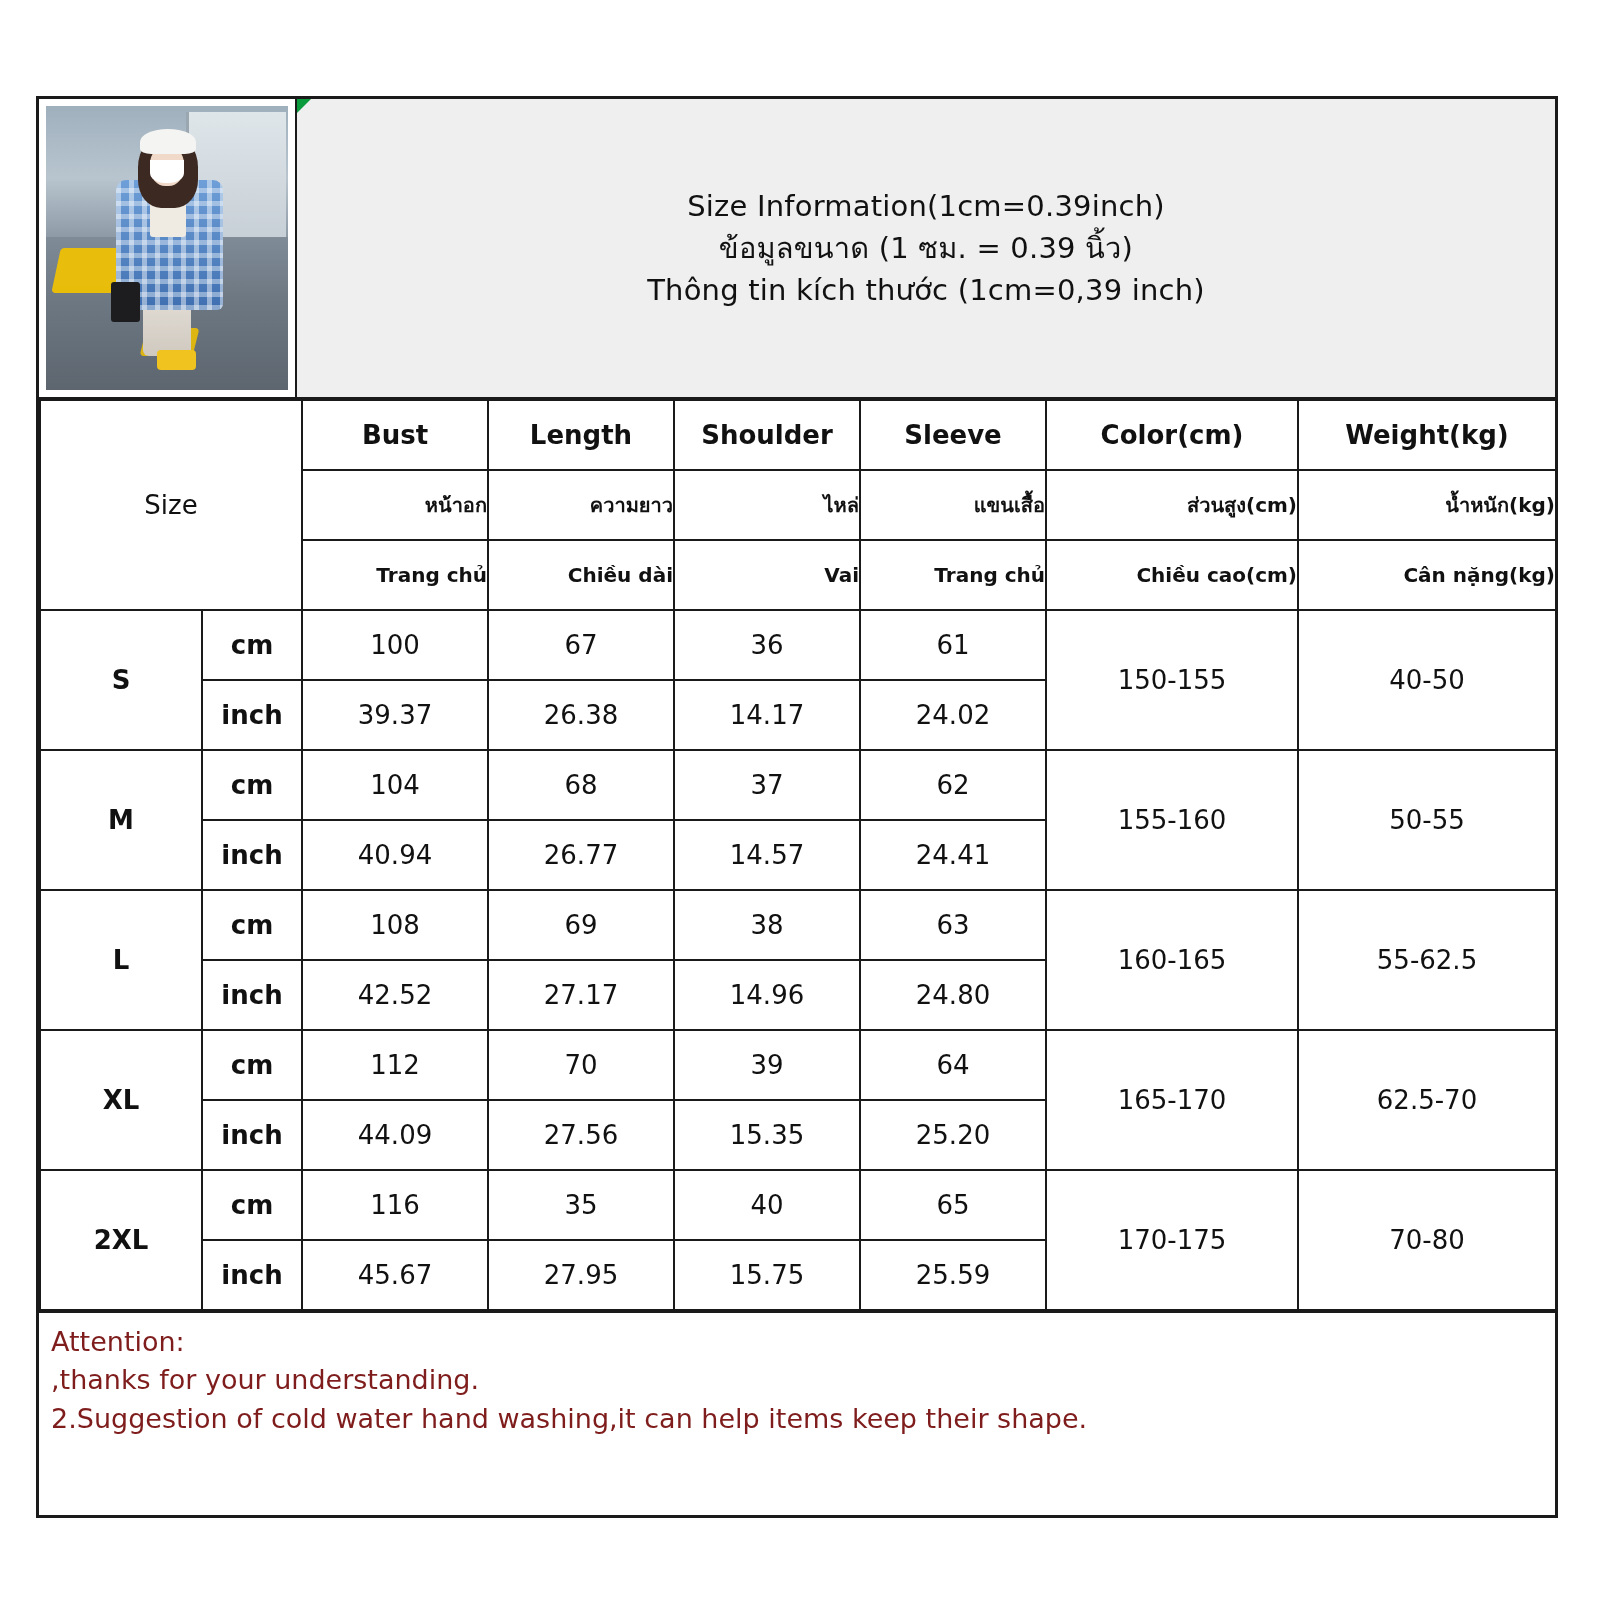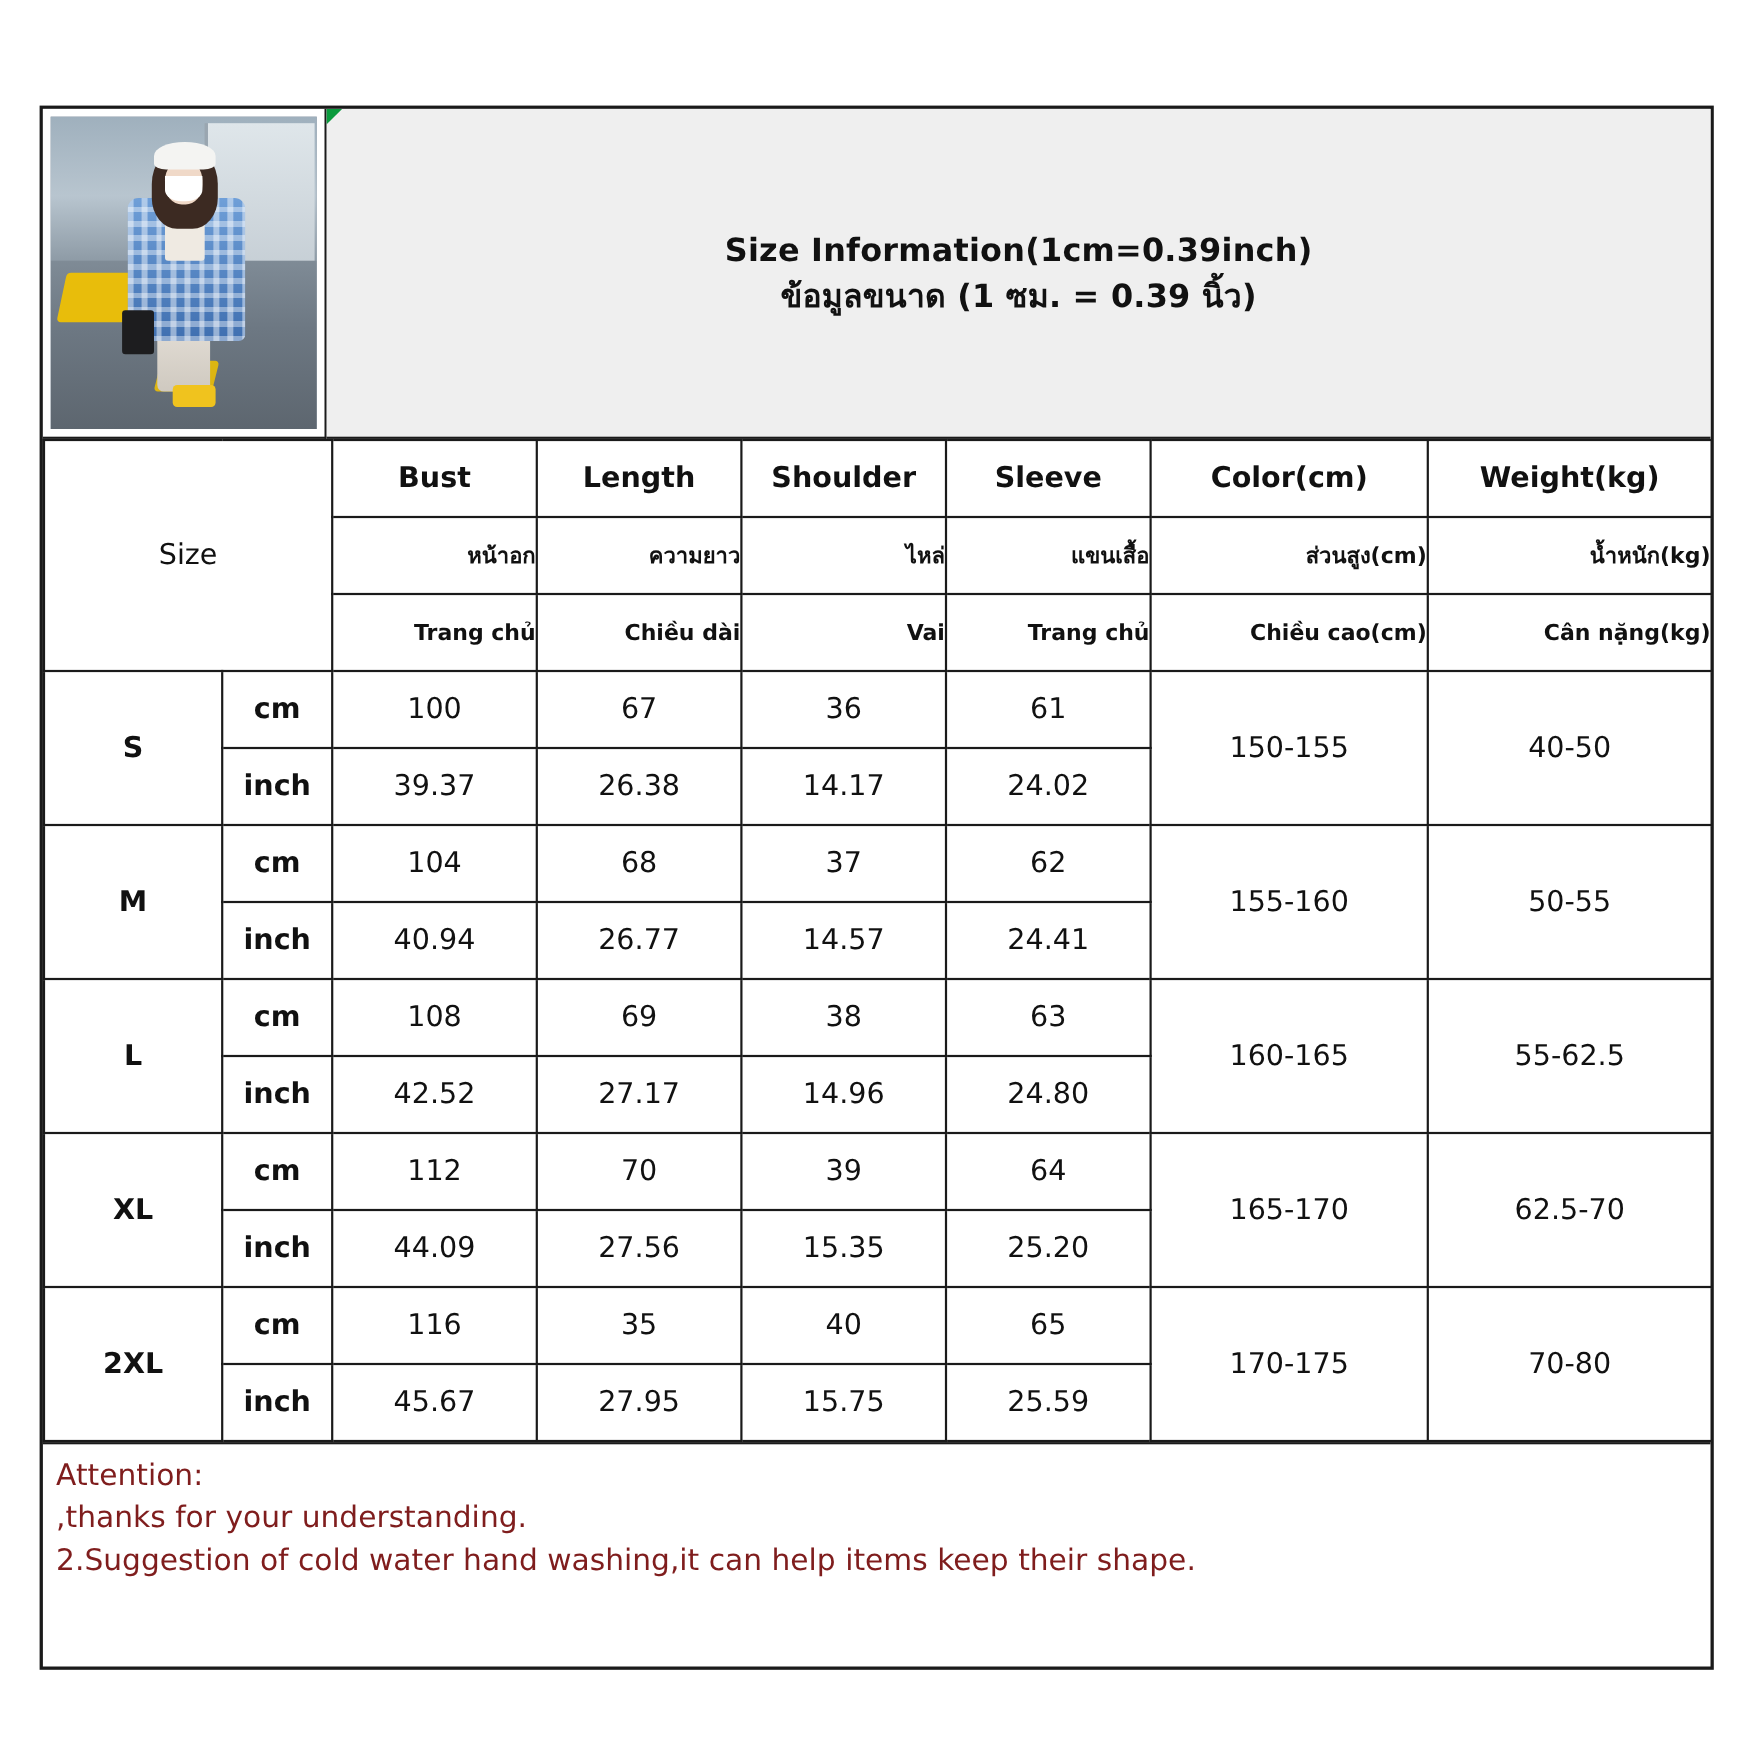--- a/index.html
+++ b/index.html
@@ -130,21 +130,21 @@
     position: relative;
   }
   .green-tri {
     position: absolute;
     left: 0; top: 0;
     width: 0; height: 0;
     border-left: 14px solid #0a9b3d;
     border-bottom: 14px solid transparent;
   }
   .title-line {
-    font-weight: bold;
+    font-weight: normal;
     font-size: 29px;
     line-height: 1.45;
     color: #111;
     text-align: center;
     letter-spacing: .2px;
   }
 
   
   table.size-table {
     border-collapse: collapse;
@@ -239,20 +239,21 @@
         <div class="person-hat"></div>
         <div class="bag"></div>
         <div class="sneaker"></div>
       </div>
     </div>
 
     <div class="title-cell">
       <div class="green-tri"></div>
       <div class="title-line">Size Information(1cm=0.39inch)</div>
       <div class="title-line">ข้อมูลขนาด (1 ซม. = 0.39 นิ้ว)</div>
+      <div class="title-line">Thông tin kích thước (1cm=0,39 inch)</div>
     </div>
   </div>
 
   <table class="size-table">
     <colgroup>
       <col class="c-size">
         <col class="c-unit">
         <col class="c-bust">
         <col class="c-len">
       <col class="c-sho">

